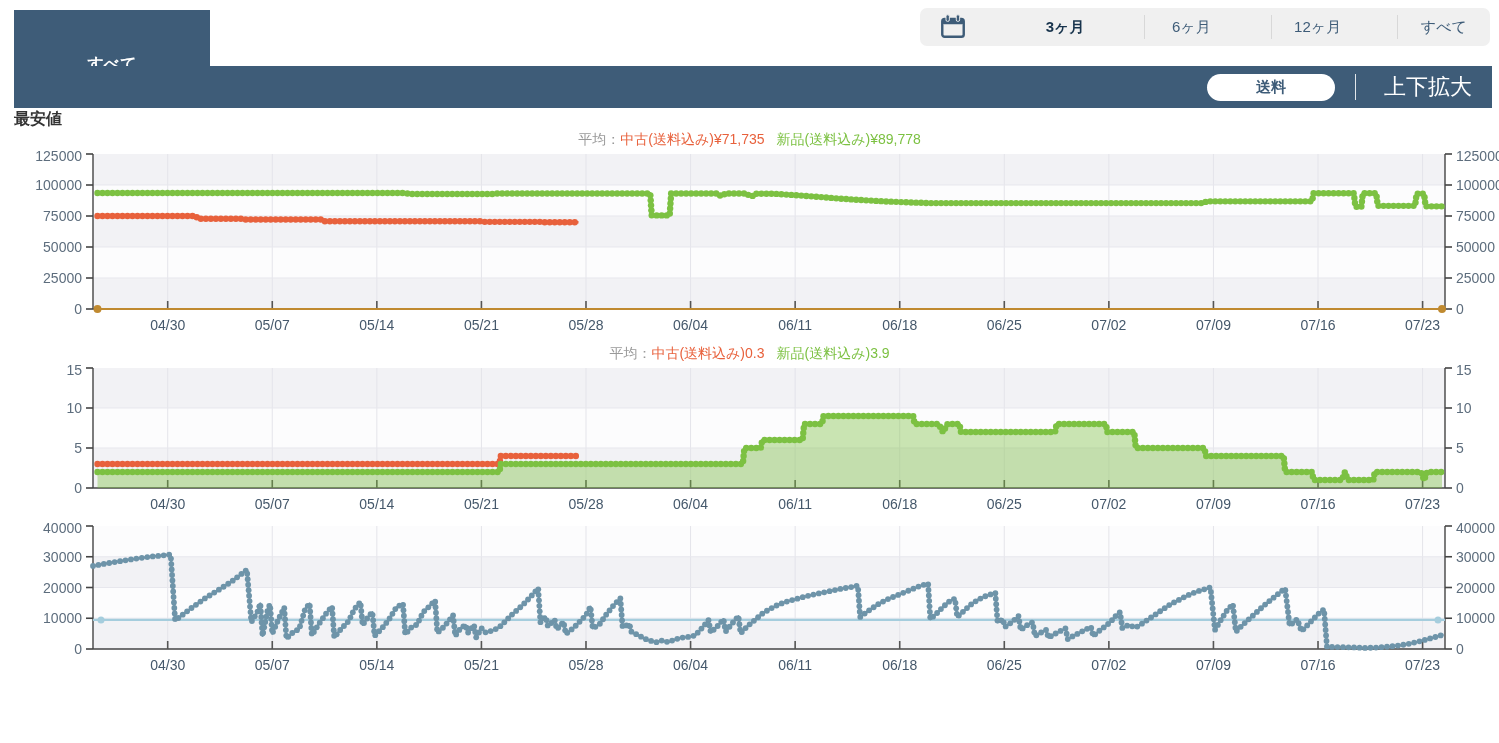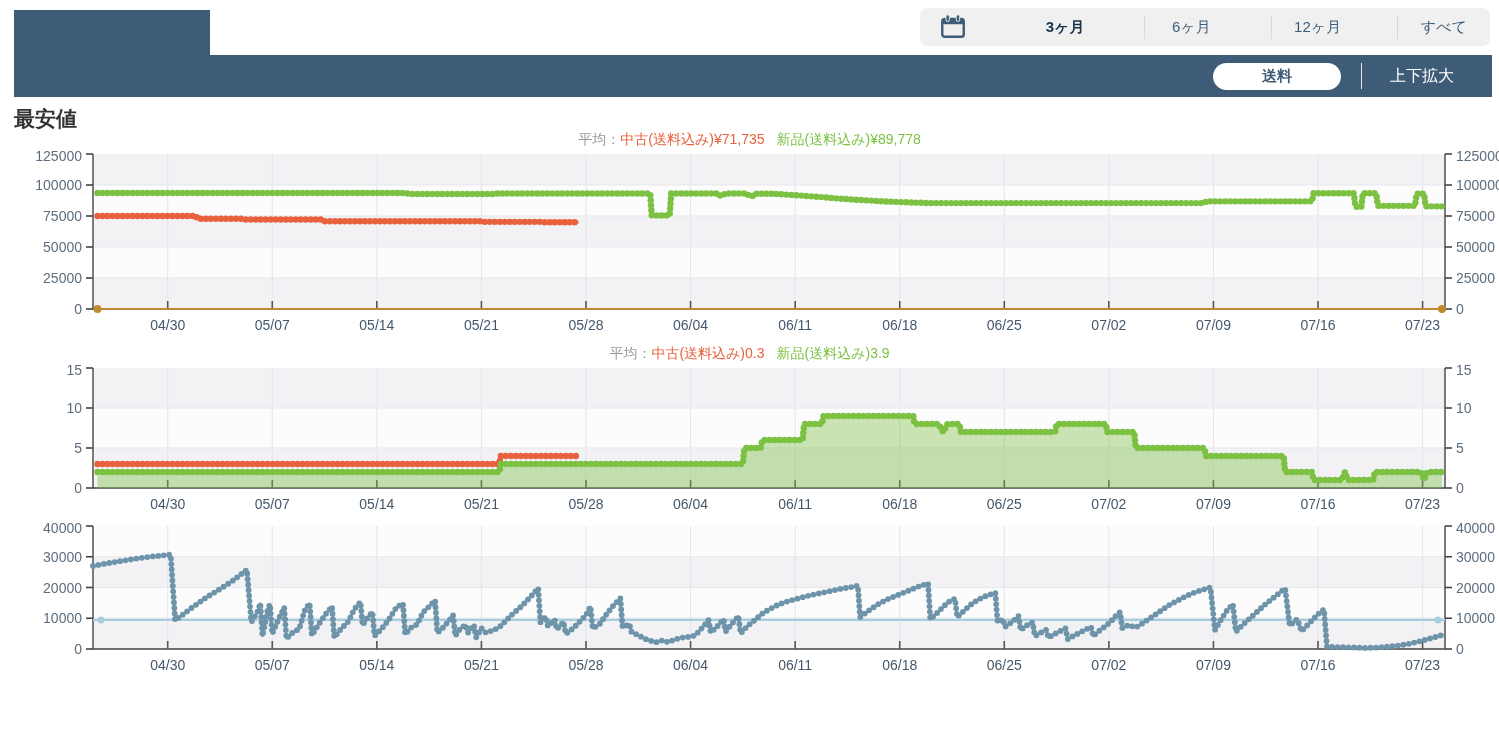--- a/index.html
+++ b/index.html
@@ -3,33 +3,33 @@
 <meta charset="utf-8">
 <style>
   html,body{margin:0;padding:0;background:#fff;}
   body{width:1499px;height:743px;overflow:hidden;font-family:"Liberation Sans","DejaVu Sans",sans-serif;--slate:#3e5c78;}
   .topbar{position:relative;height:97px;background:#fff;}
   .tab-all{position:absolute;left:14px;top:10px;width:196px;height:87px;background:var(--slate);color:#fff;
     font-weight:bold;font-size:16px;text-align:center;padding-top:22px;box-sizing:border-box;cursor:pointer;border:none;}
   .tabs-gray{position:absolute;left:210px;top:10px;height:45px;display:flex;}
   .tab{width:200px;height:45px;background:#d2d2d2;border:none;border-top:5px solid transparent;box-sizing:border-box;
     display:flex;align-items:center;justify-content:center;font-weight:bold;font-size:16px;color:#111;cursor:pointer;}
-  .bluebar{position:absolute;left:14px;right:7px;top:55px;height:42px;background:var(--slate);
-    display:flex;align-items:center;justify-content:flex-end;gap:20px;padding-right:30px;box-sizing:border-box;}
+  .bluebar{position:absolute;left:14px;right:7px;top:66px;height:42px;background:var(--slate);
+    display:flex;align-items:center;justify-content:flex-end;gap:20px;padding-right:12px;box-sizing:border-box;}
   .pill{width:128px;height:27px;border-radius:14px;background:#fff;color:var(--slate);font-weight:bold;font-size:15px;border:none;cursor:pointer;}
   .vdiv{width:1px;height:26px;background:#fff;opacity:.85;}
-  .expand-btn{background:none;border:none;color:#fff;font-size:16px;cursor:pointer;padding:0 8px;}
+  .expand-btn{background:none;border:none;color:#fff;font-size:22px;cursor:pointer;padding:0 8px;}
   .range-box{position:absolute;right:9px;top:8px;width:570px;height:38px;background:#f0f0f0;border-radius:7px;display:flex;align-items:center;gap:33px;}
   .cal{width:66px;display:flex;justify-content:center;align-items:center;}
   .range-opt{flex:1;text-align:center;font-size:15px;color:#3e5c78;background:none;border:none;height:24px;cursor:pointer;}
   .range-opt + .range-opt{border-left:1px solid #d8d8d8;}
   .range-opt.active{font-weight:bold;color:#17334c;}
   .chart-sec{margin:0;}
   .sec1{margin-top:12px;} .sec2,.sec3{margin-top:4px;}
-  .chart-title{margin-left:14px;font-size:21px;font-weight:bold;color:#333;height:20px;line-height:20px;}
+  .chart-title{margin-left:14px;font-size:16px;font-weight:bold;color:#333;height:20px;line-height:20px;}
   .chart-avg{text-align:center;font-size:14px;height:21px;line-height:21px;}
   .avg-prefix{color:#999;} .avg-used{color:#e8613c;} .avg-new{color:#7cc142;margin-left:12px;} .avg-val{color:#888;}
   .chart-svg{display:block;}
   svg text{font-family:"Liberation Sans","DejaVu Sans",sans-serif;}
 </style>
 </head>
 <body style="--slate: #3e5c78;">
 
 <header class="topbar">
   <button class="tab-all">

